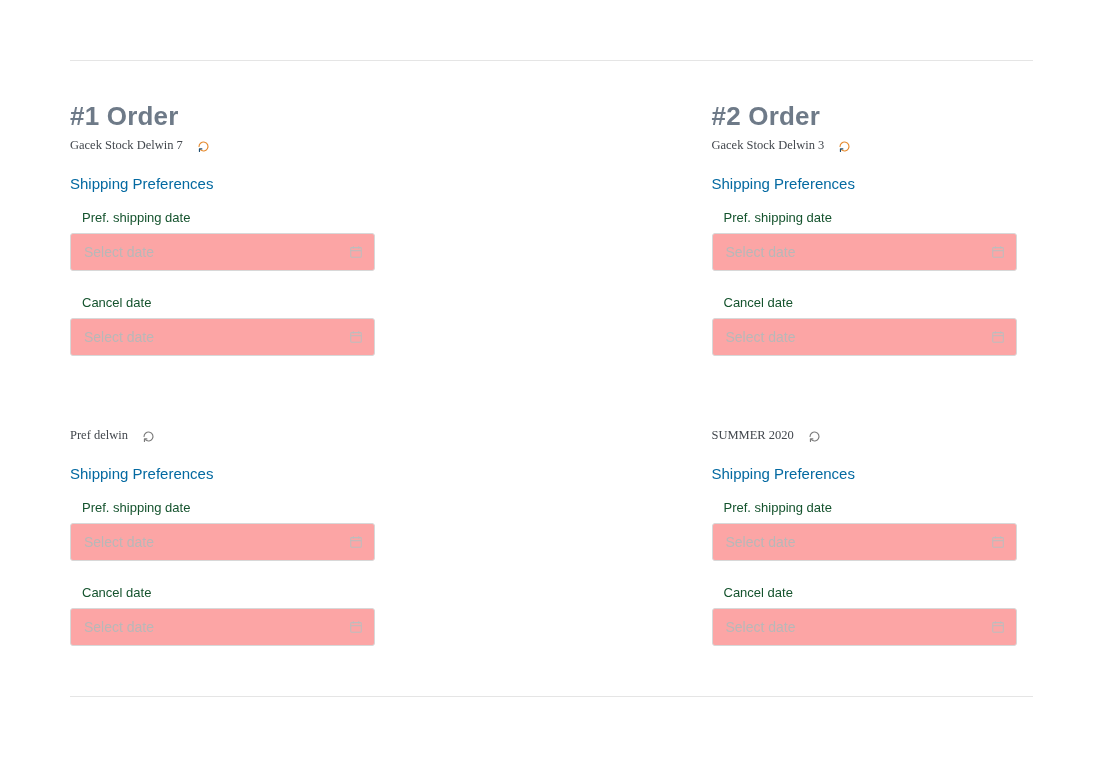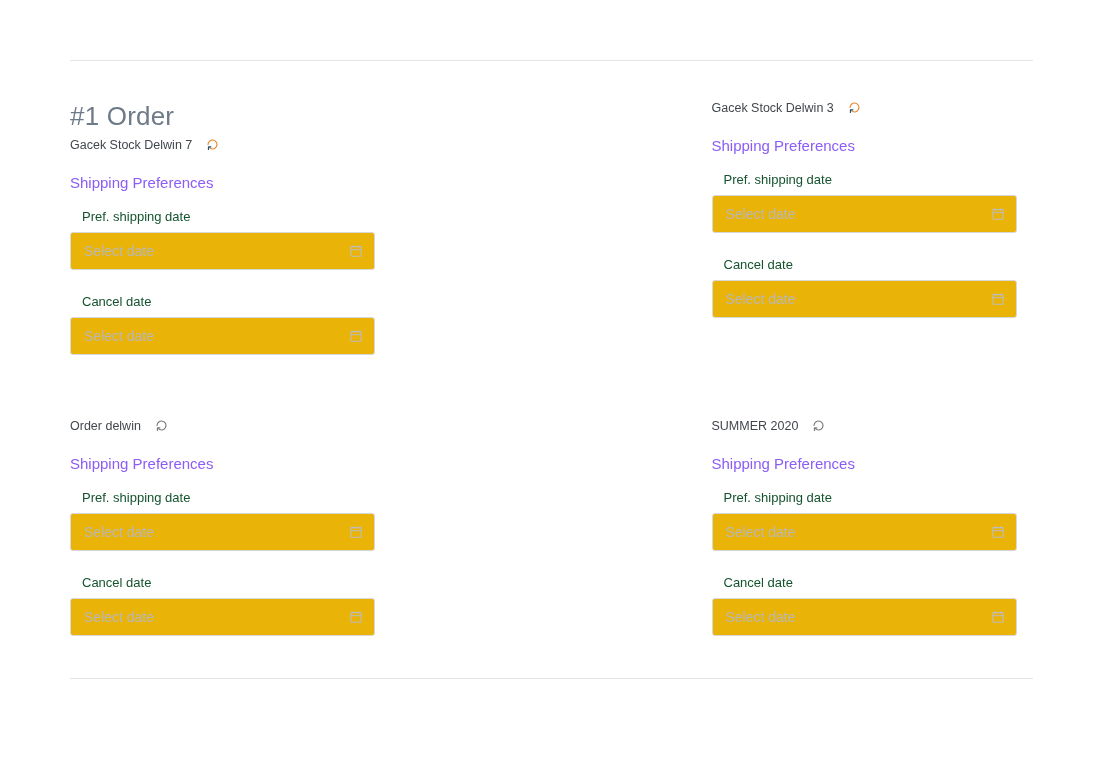--- a/index.html
+++ b/index.html
@@ -27,67 +27,68 @@
     grid-template-columns: 1fr 1fr;
     column-gap: 320px;
     row-gap: 60px;
   }
   .order-block {
     display: flex;
     flex-direction: column;
   }
   .order-title {
     font-size: 26px;
-    font-weight: 400;
+    font-weight: 700;
     color: #6e7a88;
     letter-spacing: 0.2px;
     margin-bottom: 6px;
   }
   .order-subtitle-row {
     display: flex;
-    align-items: flex-start;
+    align-items: flex-end;
     gap: 14px;
     margin-bottom: 22px;
+    font-family: Liberation Serif, serif;
   }
   .order-subtitle {
     font-size: 12.5px;
     color: #42474d;
   }
   .refresh-icon svg {
     width: 13px;
     height: 13px;
     display: block;
   }
   .section-heading {
     font-size: 15px;
     font-weight: 500;
-    color: #8b5cf6;
+    color: #0369a1;
     margin-bottom: 18px;
   }
   .field-group { margin-bottom: 24px; }
-  .field-group:last-child { margin-bottom: 4px; }
+  .field-group:last-child { margin-bottom: 12px; }
   .field-label {
     font-size: 13px;
     color: #14532d;
     margin-left: 12px;
     margin-bottom: 8px;
   }
   .date-input-wrapper {
     position: relative;
     width: 305px;
   }
   .date-input {
     width: 100%;
     height: 38px;
     border: 1px solid #d8d8d8;
     border-radius: 3px;
     padding: 0 40px 0 13px;
     font-size: 14px;
     color: #333;
-    background: #eab308;
+    background: #fca5a5;
     outline: none;
   }
   .date-input::placeholder { color: #b8b8b8; }
   .calendar-icon {
     position: absolute;
     right: 12px;
     top: 50%;
     transform: translateY(-50%);
     pointer-events: none;
   }
@@ -143,20 +144,21 @@
                 <line x1="2" y1="6.5" x2="14" y2="6.5" stroke-width="1.2"></line>
                 <line x1="5" y1="1.5" x2="5" y2="4" stroke-width="1.2"></line>
                 <line x1="11" y1="1.5" x2="11" y2="4" stroke-width="1.2"></line>
               </svg>
           </span>
         </div>
       </div>
     </div>
 
     <div class="order-block">
+      <h2 class="order-title">#2 Order</h2>
       <div class="order-subtitle-row">
         <span class="order-subtitle">Gacek Stock Delwin 3</span>
         <span class="refresh-icon">
           <svg viewBox="0 0 16 16">
               <path d="M2.5 8a5.5 5.5 0 1 1 1.6 3.9" fill="none" stroke="#e58a2e" stroke-width="1.4" stroke-linecap="round"></path>
               <path d="M3 14v-3h3" fill="none" stroke="#1f4f73" stroke-width="1.4" stroke-linecap="round" stroke-linejoin="round"></path>
             </svg>
         </span>
       </div>
       <div class="section-heading">Shipping Preferences</div>
@@ -185,21 +187,21 @@
                 <line x1="5" y1="1.5" x2="5" y2="4" stroke-width="1.2"></line>
                 <line x1="11" y1="1.5" x2="11" y2="4" stroke-width="1.2"></line>
               </svg>
           </span>
         </div>
       </div>
     </div>
 
     <div class="order-block">
       <div class="order-subtitle-row">
-        <span class="order-subtitle">Order delwin</span>
+        <span class="order-subtitle">Pref delwin</span>
         <span class="refresh-icon">
           <svg viewBox="0 0 16 16">
               <path d="M2.5 8a5.5 5.5 0 1 1 1.6 3.9" fill="none" stroke="#7b7b7b" stroke-width="1.4" stroke-linecap="round"></path>
               <path d="M3 14v-3h3" fill="none" stroke="#7b7b7b" stroke-width="1.4" stroke-linecap="round" stroke-linejoin="round"></path>
             </svg>
         </span>
       </div>
       <div class="section-heading">Shipping Preferences</div>
       <div class="field-group">
         <div class="field-label">Pref. shipping date</div>

